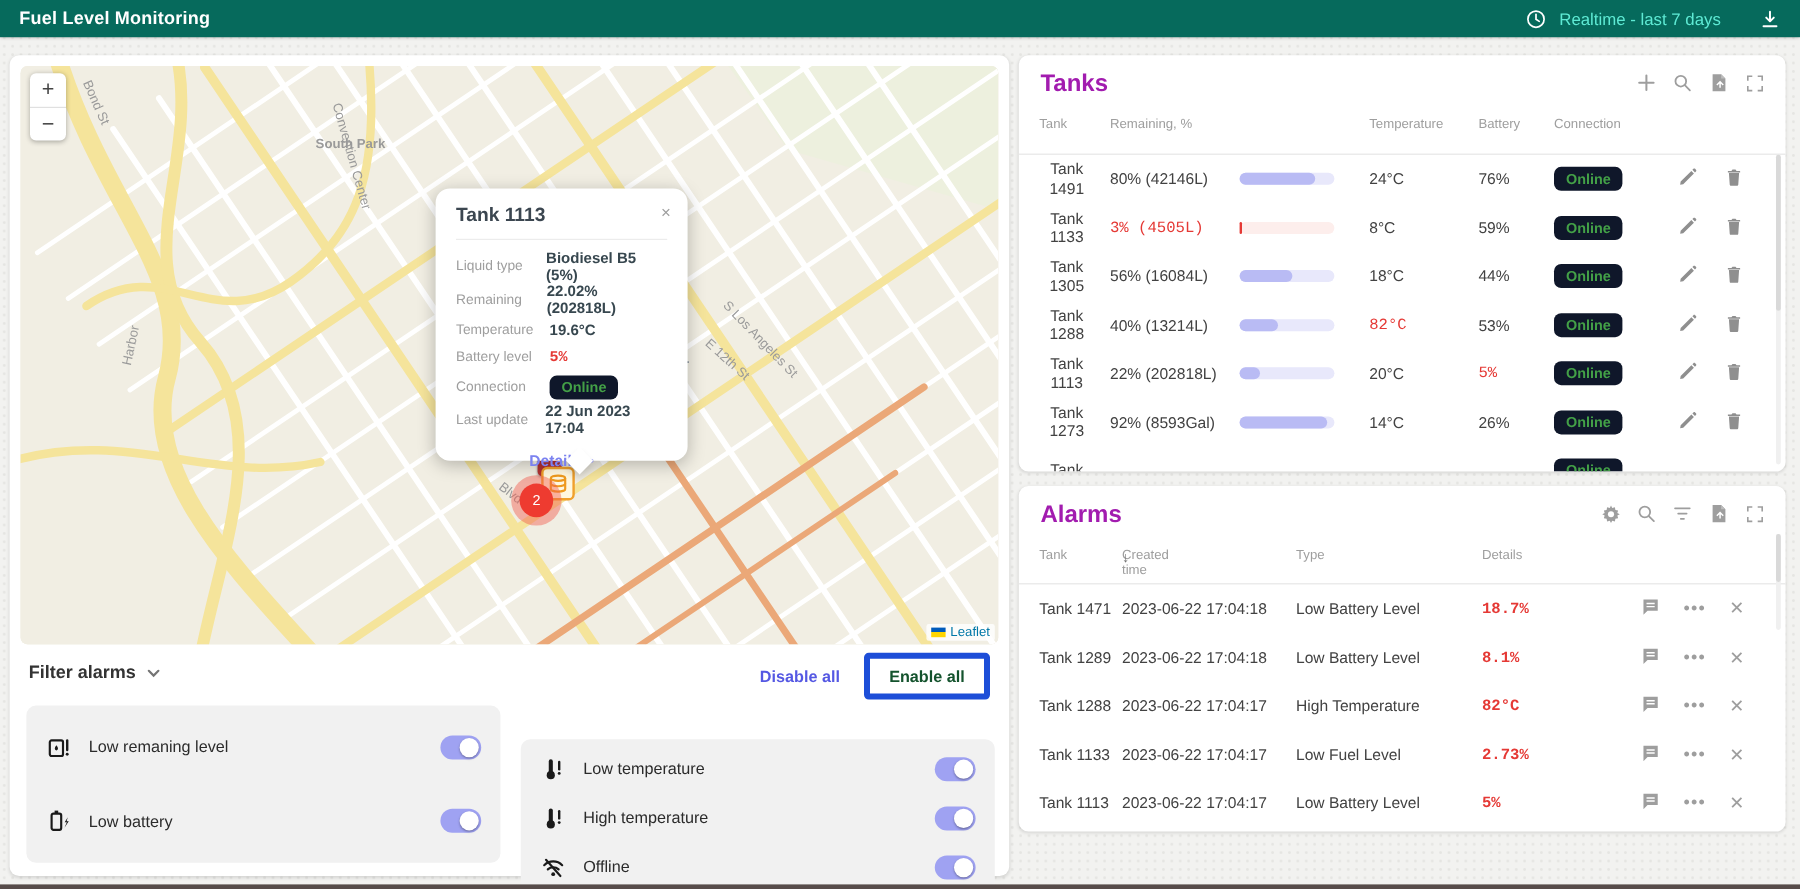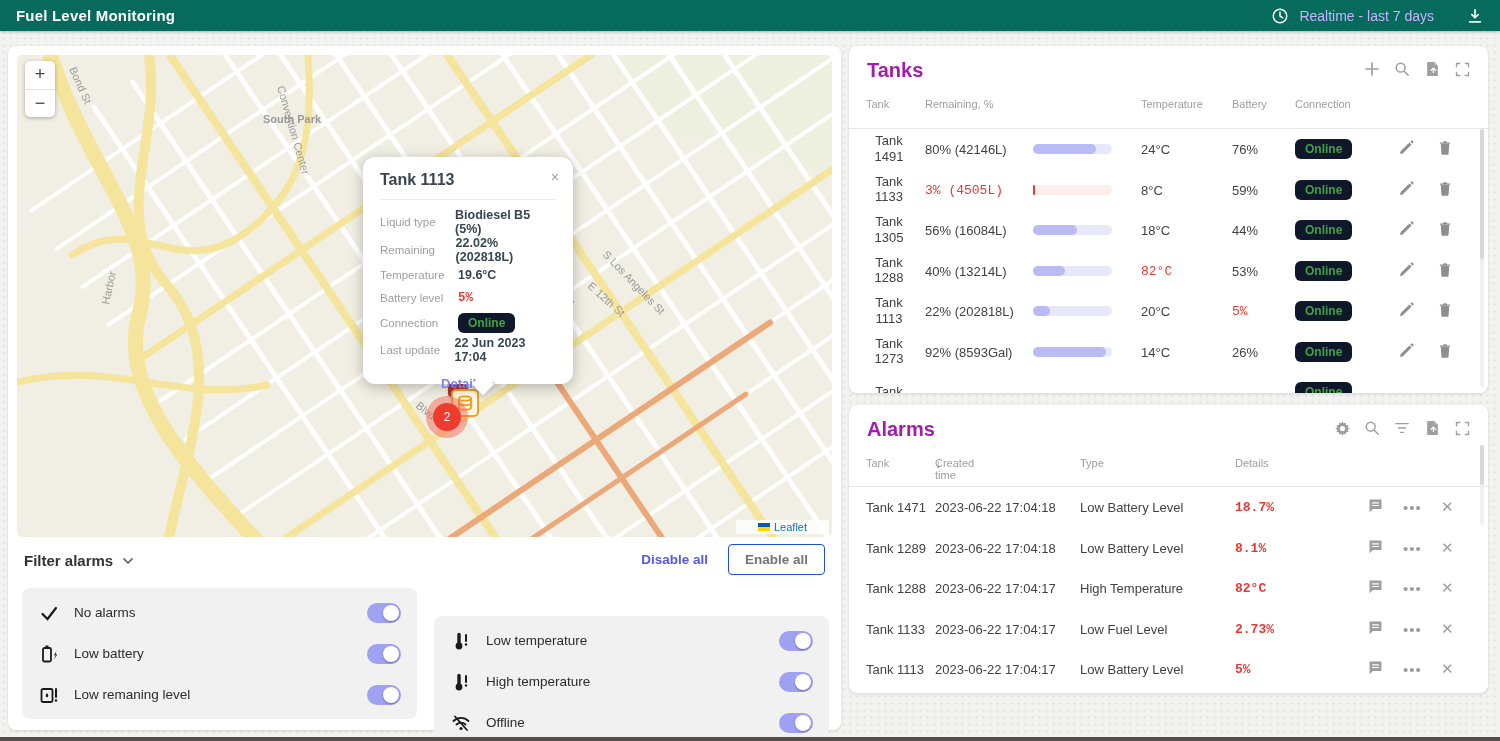--- a/index.html
+++ b/index.html
@@ -8,39 +8,39 @@
     position:relative; overflow:hidden;
     background:#f2f2f0;
     background-image:radial-gradient(#e5e5e2 1px, transparent 1.2px);
     background-size:7px 7px;
   }
   
   .appbar { position:absolute; left:0; top:0; width:1500px; height:31px; background:#066a5c;
             display:flex; align-items:center; justify-content:space-between; padding:0 16px;
             box-shadow:0 1px 3px rgba(0,0,0,.25); z-index:50; }
   .appbar .title { color:#fff; font-size:15px; font-weight:bold; letter-spacing:.2px; }
-  .appbar .right { display:flex; align-items:center; gap:10px; color:#c4b5fd; font-size:14px; }
+  .appbar .right { display:flex; align-items:center; gap:10px; color:#5eead4; font-size:14px; }
   .appbar .dl { margin-left:22px; display:flex; }
   
   .card { position:absolute; background:#fff; border-radius:8px; box-shadow:0 1px 3px rgba(0,0,0,.12); }
   #left-card   { left:8px;  top:46px;  width:833px; height:684px; }
   #tanks-card  { left:849px; top:46px; width:639px; height:347px; overflow:hidden; }
   #alarms-card { left:849px; top:405px; width:639px; height:288px; overflow:hidden; }
   
   #map { position:absolute; left:9px; top:9px; width:815px; height:482px; border-radius:6px;
          overflow:hidden; background:#f1eee3; }
   #map svg.base { position:absolute; left:0; top:0; }
   .zoomctl { position:absolute; left:8px; top:6px; width:30px; height:56px; background:#fff;
              border-radius:5px; box-shadow:0 1px 4px rgba(0,0,0,.3); z-index:5; display:flex;
              flex-direction:column; }
   .zoomctl span { flex:1; display:flex; align-items:center; justify-content:center;
                   font-size:18px; color:#444; cursor:pointer; }
   .zoomctl span:first-child { border-bottom:1px solid #e0e0e0; }
   .attrib { position:absolute; right:3px; bottom:3px; background:rgba(255,255,255,.8);
-            padding:1px 22px; font-size:11px; color:#0078A8; z-index:5; display:flex;
+            padding:1px 4px; font-size:11px; color:#0078A8; z-index:5; display:flex;
             align-items:center; gap:4px; border-radius:2px; }
   .ua-flag { width:12px; height:8px; display:inline-block;
              background:linear-gradient(#005BBB 50%, #FFD500 50%); }
   
   .pin-red { position:absolute; left:431px; top:320px; width:20px; height:22px; background:#b03030;
              border-radius:4px 4px 4px 4px; z-index:2; box-shadow:0 1px 2px rgba(0,0,0,.3); }
   .tank-marker { position:absolute; left:434px; top:334px; width:28px; height:28px; background:#fff7df;
                  border:2px solid #f0a02c; border-radius:5px; z-index:3; display:flex;
                  align-items:center; justify-content:center; }
   .cluster { position:absolute; left:409px; top:341px; width:42px; height:42px; border-radius:50%;
@@ -86,22 +86,22 @@
   
   .a1 { left:17px; } .a2 { left:86px; } .a3 { left:231px; } .a4 { left:386px; font-weight:bold; }
   .ac1 { left:518px; cursor:pointer; } .ac2 { left:554px; cursor:pointer; color:#9e9e9e; font-size:15px; letter-spacing:1px; }
   .ac3 { left:592px; cursor:pointer; color:#9e9e9e; font-size:15px; }
   .sort-arrow { color:#757575; font-size:12px; }
   
   .filter-head { position:absolute; left:16px; top:506px; display:flex; align-items:center; gap:8px;
                  font-size:15px; font-weight:bold; color:#333; }
   .filter-actions { position:absolute; right:16px; top:498px; display:flex; align-items:center; gap:10px; }
   .btn-text { color:#5558e3; font-weight:bold; font-size:13.5px; padding:7px 10px; cursor:pointer; border-radius:4px; }
-  .btn-outline { color:#737373; font-weight:bold; font-size:13.5px; padding:7px 16px; cursor:pointer;
-                 border:1px solid #1d4ed8; border-radius:4px; background:#fff; }
+  .btn-outline { color:#14532d; font-weight:bold; font-size:13.5px; padding:7px 16px; cursor:pointer;
+                 border:5px solid #1d4ed8; border-radius:4px; background:#fff; }
   .filter-card { position:absolute; top:542px; width:395px; height:131px; background:#f1f1f1; border-radius:8px;
                  padding:4px 16px; display:flex; flex-direction:column; justify-content:space-around; }
   #fcard-left { left:14px; } #fcard-right { left:426px;margin-top:28px; }
   .frow { display:flex; align-items:center; height:38px; }
   .frow .ficon { width:22px; height:22px; margin-right:14px; display:flex; align-items:center; justify-content:center; }
   .frow .flabel { flex:1; font-size:13.5px; color:#2b2b2b; }
   .toggle { width:34px; height:20px; border-radius:10px; background:#9fa2f2; position:relative; cursor:pointer; }
   .toggle::after { content:""; position:absolute; right:2px; top:2px; width:16px; height:16px;
                    border-radius:50%; background:#fff; box-shadow:0 1px 2px rgba(0,0,0,.35); }
   
@@ -263,47 +263,38 @@
   </div>
   <div class="filter-actions">
     <span class="btn-text">Disable all</span>
     <span class="btn-outline">Enable all</span>
   </div>
 
   <div class="filter-card" id="fcard-left">
     <div class="frow">
       <span class="ficon">
         <svg width="20" height="20" viewBox="0 0 20 20">
-            <path d="M3.5 11 l5 5 L17 5" fill="none" stroke="#1a1a1a" stroke-width="2.2" stroke-linecap="round"></path>
-          </svg>
-      </span>
-      <span class="flabel">No alarms</span>
+          <rect x="2.5" y="4" width="11" height="13" rx="1.5" fill="none" stroke="#1a1a1a" stroke-width="1.8"></rect>
+          <path d="M8 8 c1.8 2 1.8 3.6 0 4.4 c-1.8 -.8 -1.8 -2.4 0 -4.4z" fill="#1a1a1a"></path>
+          <path d="M17 4 v8" stroke="#1a1a1a" stroke-width="2" stroke-linecap="round"></path>
+          <circle cx="17" cy="15.5" r="1.2" fill="#1a1a1a"></circle>
+        </svg>
+      </span>
+      <span class="flabel">Low remaning level</span>
       <span class="toggle"></span>
     </div>
     <div class="frow">
       <span class="ficon">
         <svg width="20" height="20" viewBox="0 0 20 20">
           <rect x="4" y="4" width="8" height="13.5" rx="1.5" fill="none" stroke="#1a1a1a" stroke-width="1.8"></rect>
           <rect x="6.5" y="1.5" width="3" height="2" fill="#1a1a1a"></rect>
           <path d="M17.5 7 l-2.6 4.2 h1.8 l-2 4.6 l3.6 -5.4 h-1.8 z" fill="#1a1a1a"></path>
         </svg>
       </span>
       <span class="flabel">Low battery</span>
-      <span class="toggle"></span>
-    </div>
-    <div class="frow">
-      <span class="ficon">
-        <svg width="20" height="20" viewBox="0 0 20 20">
-          <rect x="2.5" y="4" width="11" height="13" rx="1.5" fill="none" stroke="#1a1a1a" stroke-width="1.8"></rect>
-          <path d="M8 8 c1.8 2 1.8 3.6 0 4.4 c-1.8 -.8 -1.8 -2.4 0 -4.4z" fill="#1a1a1a"></path>
-          <path d="M17 4 v8" stroke="#1a1a1a" stroke-width="2" stroke-linecap="round"></path>
-          <circle cx="17" cy="15.5" r="1.2" fill="#1a1a1a"></circle>
-        </svg>
-      </span>
-      <span class="flabel">Low remaning level</span>
       <span class="toggle"></span>
     </div>
   </div>
 
   <div class="filter-card" id="fcard-right">
     <div class="frow">
       <span class="ficon">
         <svg width="20" height="20" viewBox="0 0 20 20">
           <path d="M8 3.5 V12" stroke="#1a1a1a" stroke-width="3.4" stroke-linecap="round"></path>
           <circle cx="8" cy="15" r="3.4" fill="#1a1a1a"></circle>

